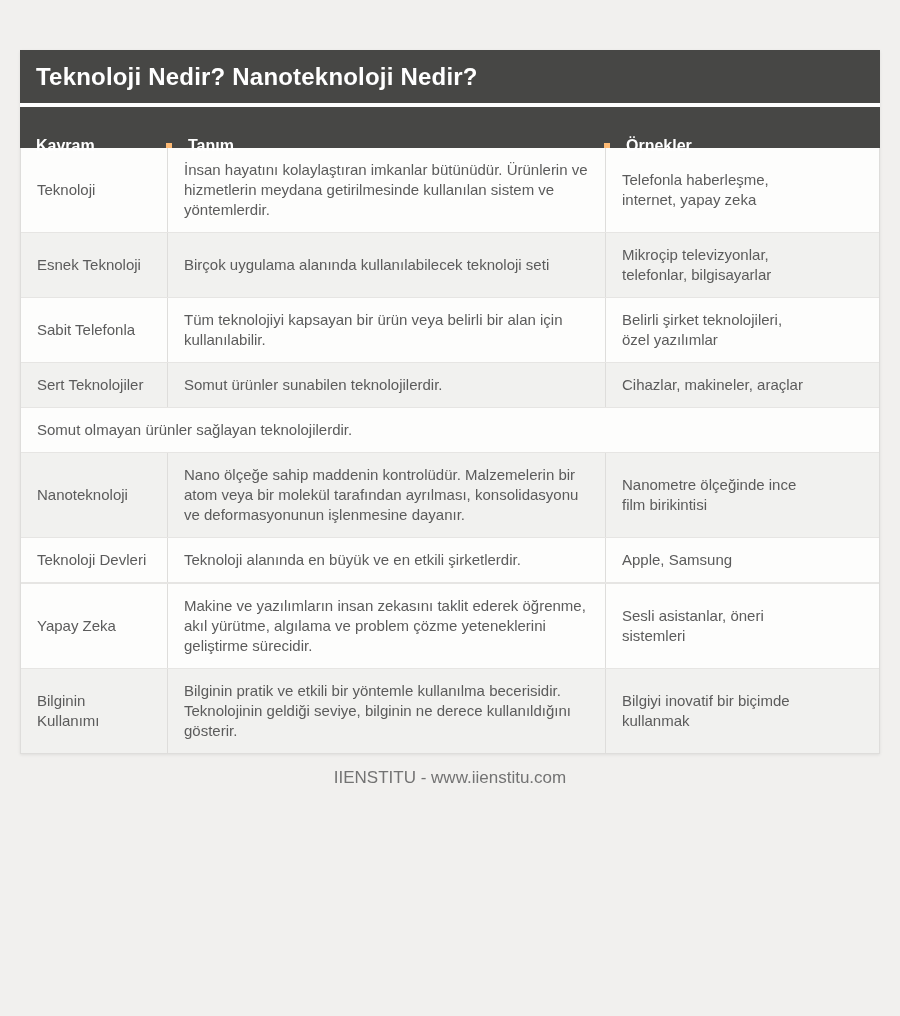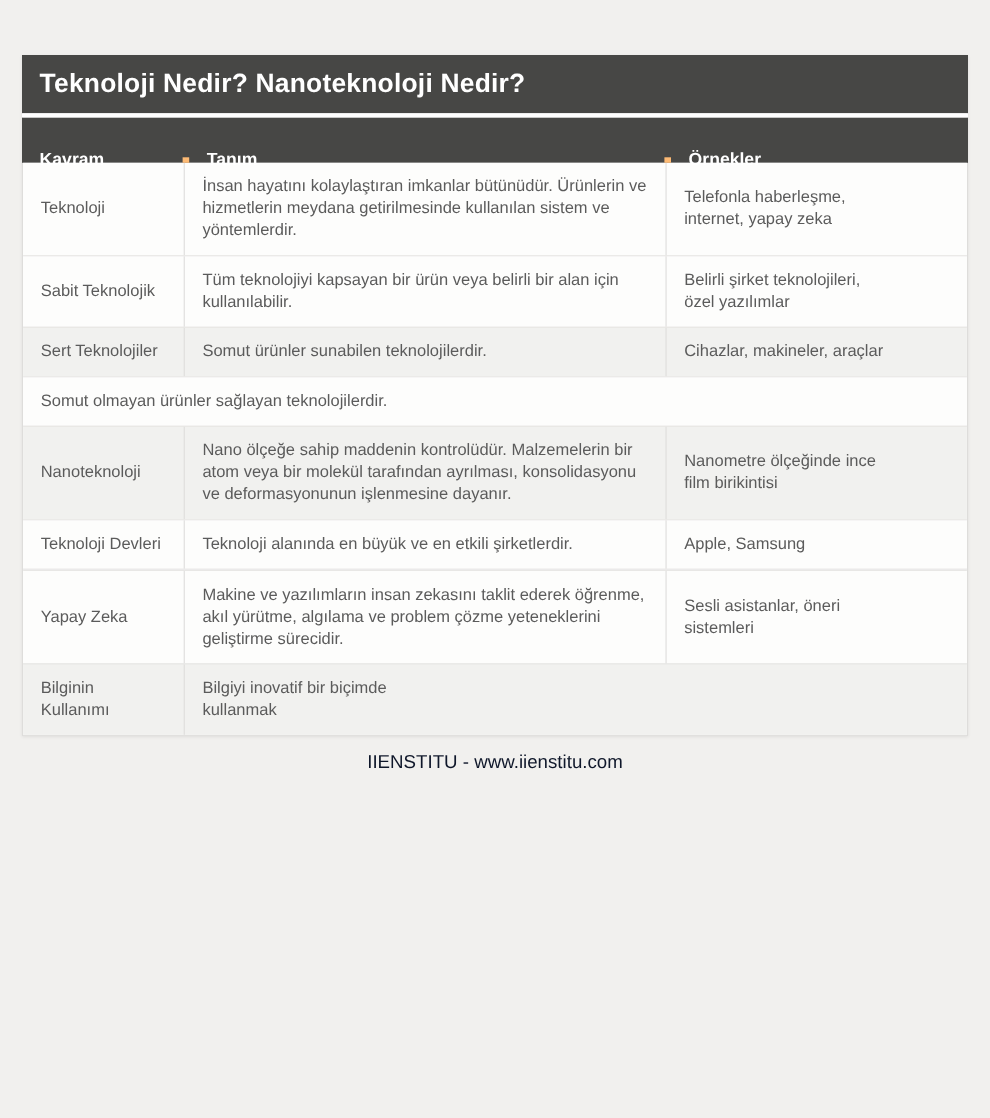--- a/index.html
+++ b/index.html
@@ -62,21 +62,21 @@
     color: #5b5b5b;
   }
   .cell + .cell { border-left: 1px solid #dedddb; }
   .c-kavram, .thead .hcell.c-kavram { width: 146px; flex: 0 0 146px; }
   .c-tanim,  .thead .hcell.c-tanim  { width: 438px; flex: 0 0 438px; }
   .c-ornekler, .thead .hcell.c-ornekler { width: 214px; flex: 0 0 214px; }
   .footer {
     margin-top: 14px;
     text-align: center;
     font-size: 17px;
-    color: #0f172a;
+    color: #737373;
   }
 </style>
 </head>
 <body>
 
 <div class="card">
   <div class="title-bar">
     <h1>Teknoloji Nedir? Nanoteknoloji Nedir?</h1>
   </div>
   <div class="gap"></div>
@@ -90,23 +90,34 @@
         <div class="cell c-kavram">
           <span>Teknoloji</span>
         </div>
         <div class="cell c-tanim">
           <span>İnsan hayatını kolaylaştıran imkanlar bütünüdür. Ürünlerin ve hizmetlerin meydana getirilmesinde kullanılan sistem ve yöntemlerdir.</span>
         </div>
         <div class="cell c-ornekler">
           <span>Telefonla haberleşme, internet, yapay zeka</span>
         </div>
       </div>
+      <div class="trow alt">
+        <div class="cell c-kavram">
+          <span>Esnek Teknoloji</span>
+        </div>
+        <div class="cell c-tanim">
+          <span>Birçok uygulama alanında kullanılabilecek teknoloji seti</span>
+        </div>
+        <div class="cell c-ornekler">
+          <span>Mikroçip televizyonlar, telefonlar, bilgisayarlar</span>
+        </div>
+      </div>
       <div class="trow">
         <div class="cell c-kavram">
-          <span>Sabit Teknolojik</span>
+          <span>Sabit Telefonla</span>
         </div>
         <div class="cell c-tanim">
           <span>Tüm teknolojiyi kapsayan bir ürün veya belirli bir alan için kullanılabilir.</span>
         </div>
         <div class="cell c-ornekler">
           <span>Belirli şirket teknolojileri, özel yazılımlar</span>
         </div>
       </div>
       <div class="trow alt">
         <div class="cell c-kavram">
@@ -156,20 +167,23 @@
           <span>Makine ve yazılımların insan zekasını taklit ederek öğrenme, akıl yürütme, algılama ve problem çözme yeteneklerini geliştirme sürecidir.</span>
         </div>
         <div class="cell c-ornekler">
           <span>Sesli asistanlar, öneri sistemleri</span>
         </div>
       </div>
       <div class="trow alt">
         <div class="cell c-kavram">
           <span>Bilginin Kullanımı</span>
         </div>
+        <div class="cell c-tanim">
+          <span>Bilginin pratik ve etkili bir yöntemle kullanılma becerisidir. Teknolojinin geldiği seviye, bilginin ne derece kullanıldığını gösterir.</span>
+        </div>
         <div class="cell c-ornekler">
           <span>Bilgiyi inovatif bir biçimde kullanmak</span>
         </div>
       </div>
     </div>
 </div>
 
 <div class="footer">IIENSTITU - www.iienstitu.com</div>
 
 </body></html>

